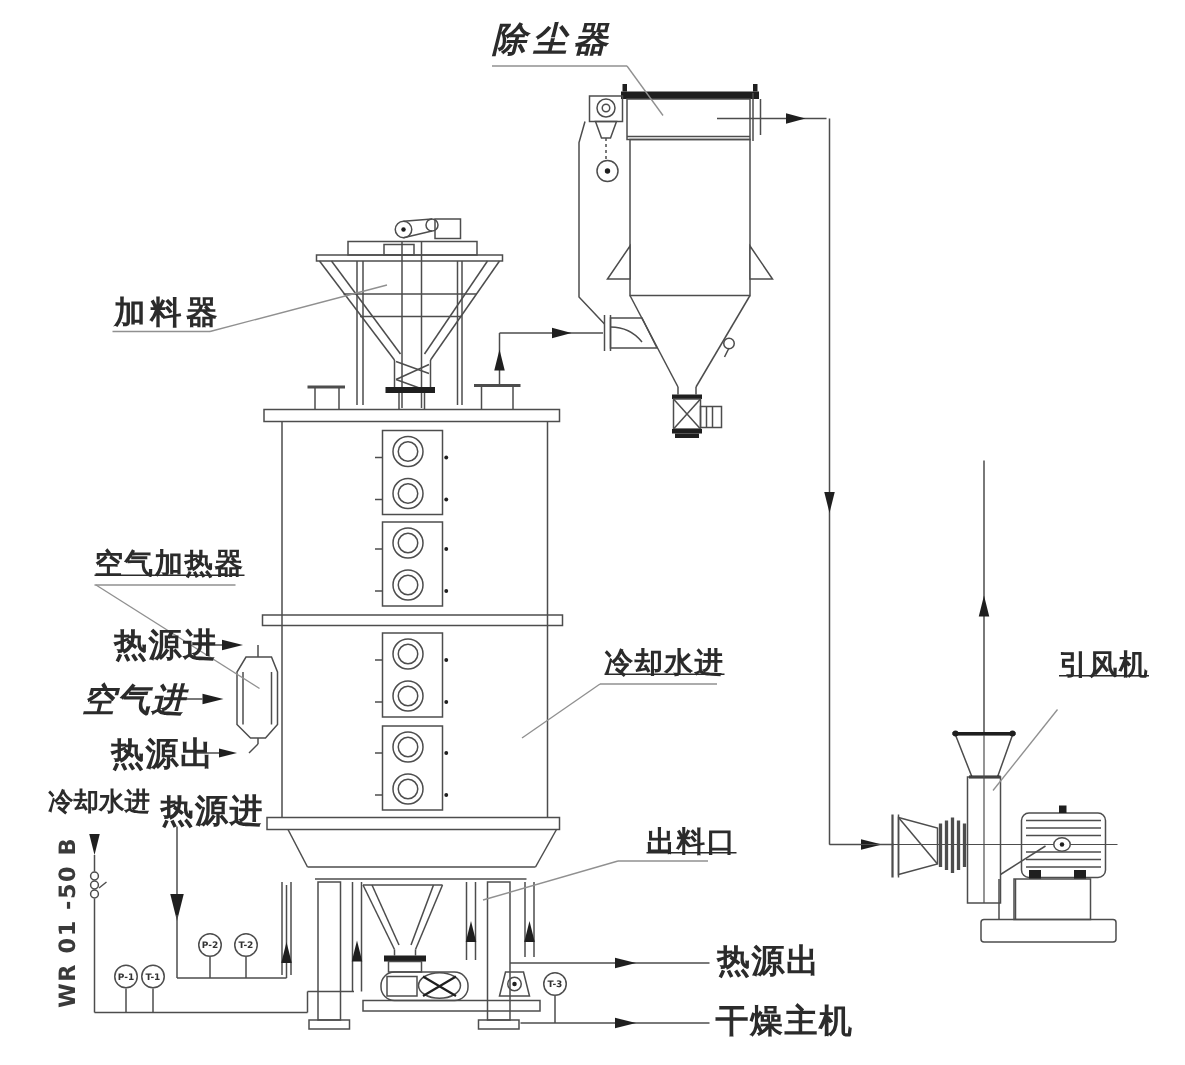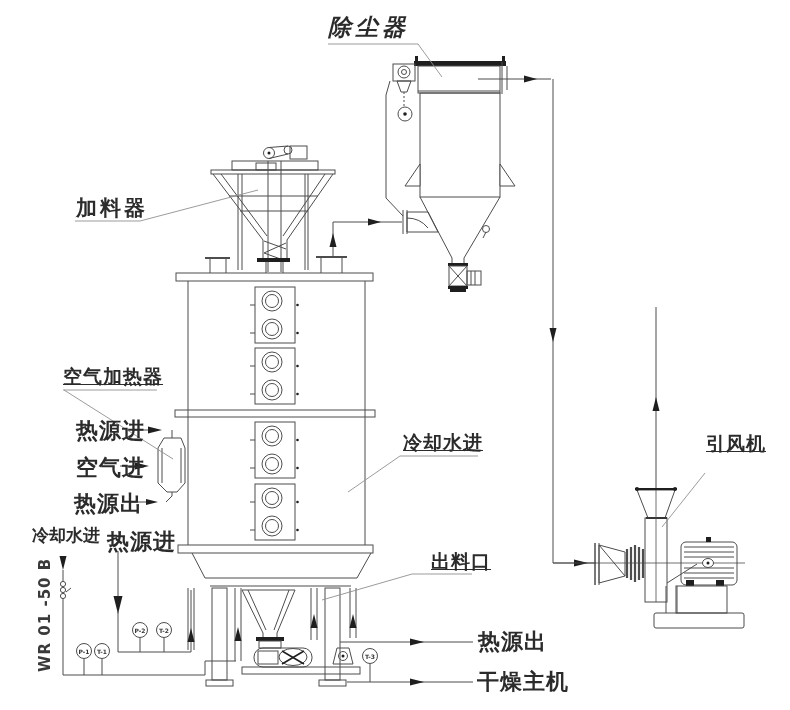--- a/index.html
+++ b/index.html
@@ -330,21 +330,21 @@
       <line x1="412" y1="574" x2="322" y2="600"></line>
       <line x1="705" y1="473" x2="662" y2="527"></line>
     </g>
   </g>
 </svg>
 
 <div class="lbl lbl-24" style="left:328px;top:16px;">除尘器</div>
 <div class="lbl lbl-22" style="left:76px;top:198px;">加料器</div>
 <div class="lbl lbl-19" style="left:63px;top:367px;">空气加热器</div>
 <div class="lbl lbl-18" style="left:76px;top:420px;">热源进</div>
-<div class="lbl lbl-18" style="left:76px;top:457px;">空气进</div>
+<div class="lbl lbl-18" style="left:55px;top:457px;font-style:italic;">空气进</div>
 <div class="lbl lbl-18" style="left:74px;top:493px;">热源出</div>
 <div class="lbl lbl-17" style="left:32px;top:527px;">冷却水进</div>
 <div class="lbl lbl-18" style="left:107px;top:531px;">热源进</div>
 <div class="lbl lbl-19" style="left:403px;top:433px;">冷却水进</div>
 <div class="lbl lbl-19" style="left:414px;top:552px;margin-left:17px;">出料口</div>
 <div class="lbl lbl-19" style="left:706px;top:434px;">引风机</div>
 <div class="lbl lbl-18" style="left:478px;top:631px;">热源出</div>
 <div class="lbl lbl-18" style="left:477px;top:671px;">干燥主机</div>
 <div class="model">WR 01 -50 B</div>
 

